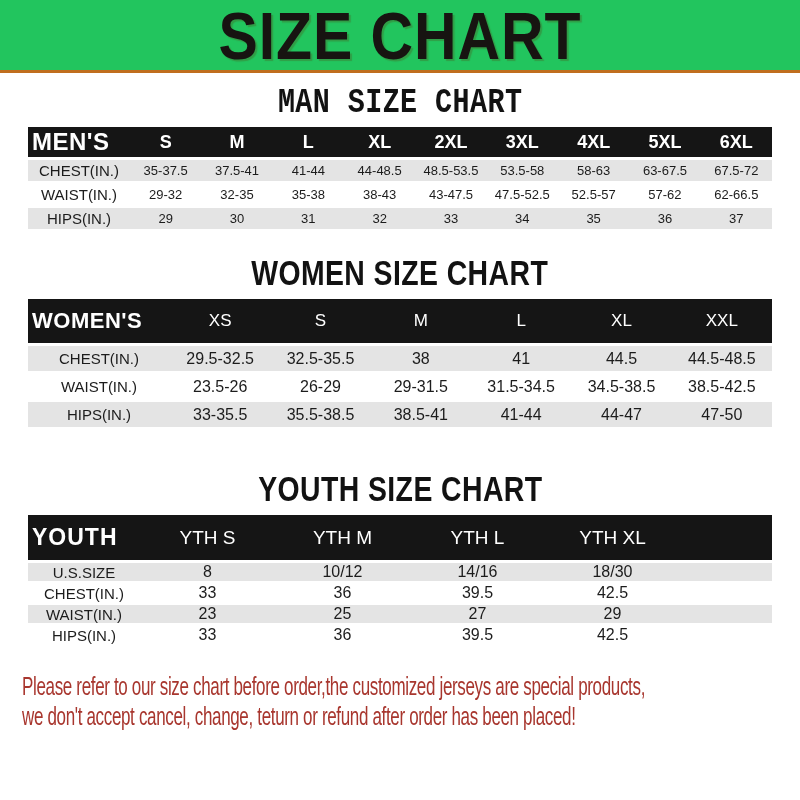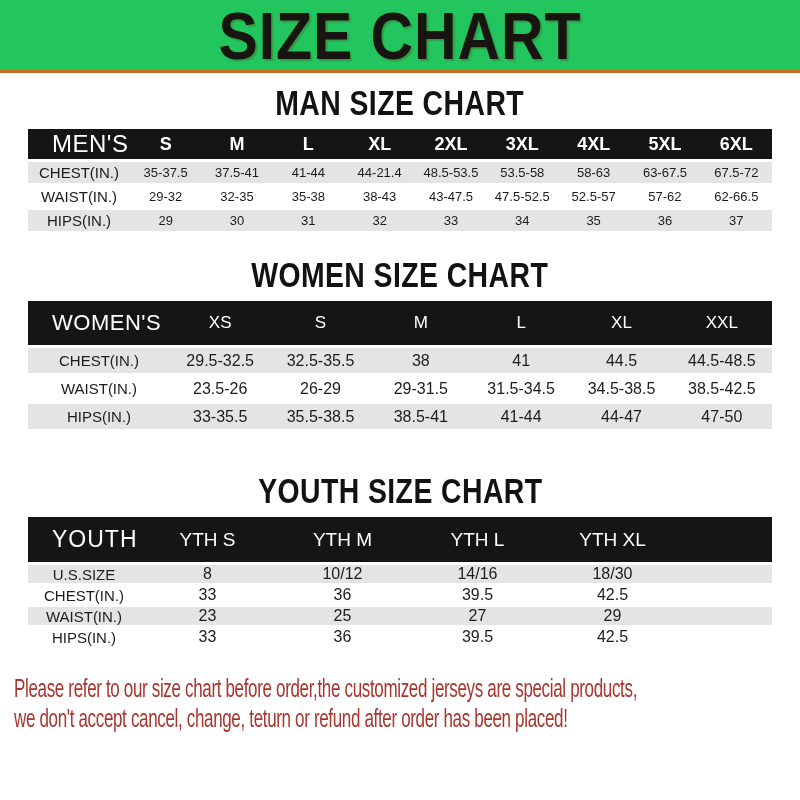--- a/index.html
+++ b/index.html
@@ -25,38 +25,38 @@
   }
   
   .section-heading { text-align: center; line-height: 34px; }
   .section-heading .stretch {
     display: inline-block;
     font-size: 33px; font-weight: bold; color: #121212;
     transform: scale(0.86, 1.08);
     letter-spacing: 0.5px;
     white-space: nowrap;
   }
-  .h-man   { margin-top: 13px; }
+  .h-man   { margin-top: 13px; font-family: Liberation Mono, monospace; }
   .h-women { margin-top: 24px; }
   .h-youth { margin-top: 42px; }
   
   table.size-table {
     border-collapse: separate;
     border-spacing: 0 3px;
     margin: 0 auto;
     width: 744px;
     table-layout: fixed;
     color: #1c1c1c;
   }
   .size-table th, .size-table td { text-align: center; padding: 0; overflow: hidden; }
   .size-table thead th {
     background: #151515; color: #ffffff; font-weight: normal;
   }
   .size-table thead th.tbl-label {
-    text-align: left; padding-left: 24px; font-weight: normal;
+    text-align: left; padding-left: 4px; font-weight: bold;
   }
   .size-table tbody tr.stripe td { background: #E4E4E4; }
   .size-table tbody td { font-size: 16px; background: #ffffff; }
   .size-table tbody td.row-label { font-size: 15px; }
 
   .mens { margin-top: 10px; }
   .mens thead th { height: 30px; font-size: 18px; font-weight: bold; }
   .mens thead th.tbl-label { font-size: 24px; letter-spacing: 0.5px; }
   .mens tbody td { height: 21px; font-size: 13px; }
   .mens col.label-col { width: 102px; }
@@ -67,21 +67,21 @@
   .womens tbody td { height: 25px; }
   .womens col.label-col { width: 142px; }
 
   .youth { margin-top: 18px; }
   .youth thead th { height: 45px; font-size: 19px; }
   .youth thead th.tbl-label { font-size: 23px; letter-spacing: 1px; }
   .youth tbody td { height: 15px; }
   .youth col.label-col { width: 112px; }
   .youth col.pad-col { width: 92px; }
   
-  .footer { margin-top: 24px; padding-left: 14px; }
+  .footer { margin-top: 24px; padding-left: 22px; }
   .footer-line {
     color: #A8362E;
     font-size: 25px; font-weight: normal;
     line-height: 30px;
     letter-spacing: -0.5px;
     transform: scaleX(0.68);
     transform-origin: left center;
     white-space: nowrap;
   }
 </style>
@@ -114,21 +114,21 @@
       <th>5XL</th>
       <th>6XL</th>
     </tr>
   </thead>
   <tbody>
     <tr class="stripe">
       <td class="row-label">CHEST(IN.)</td>
       <td>35-37.5</td>
       <td>37.5-41</td>
       <td>41-44</td>
-      <td>44-21.4</td>
+      <td>44-48.5</td>
       <td>48.5-53.5</td>
       <td>53.5-58</td>
       <td>58-63</td>
       <td>63-67.5</td>
       <td>67.5-72</td>
     </tr>
     <tr>
       <td class="row-label">WAIST(IN.)</td>
       <td>29-32</td>
       <td>32-35</td>

